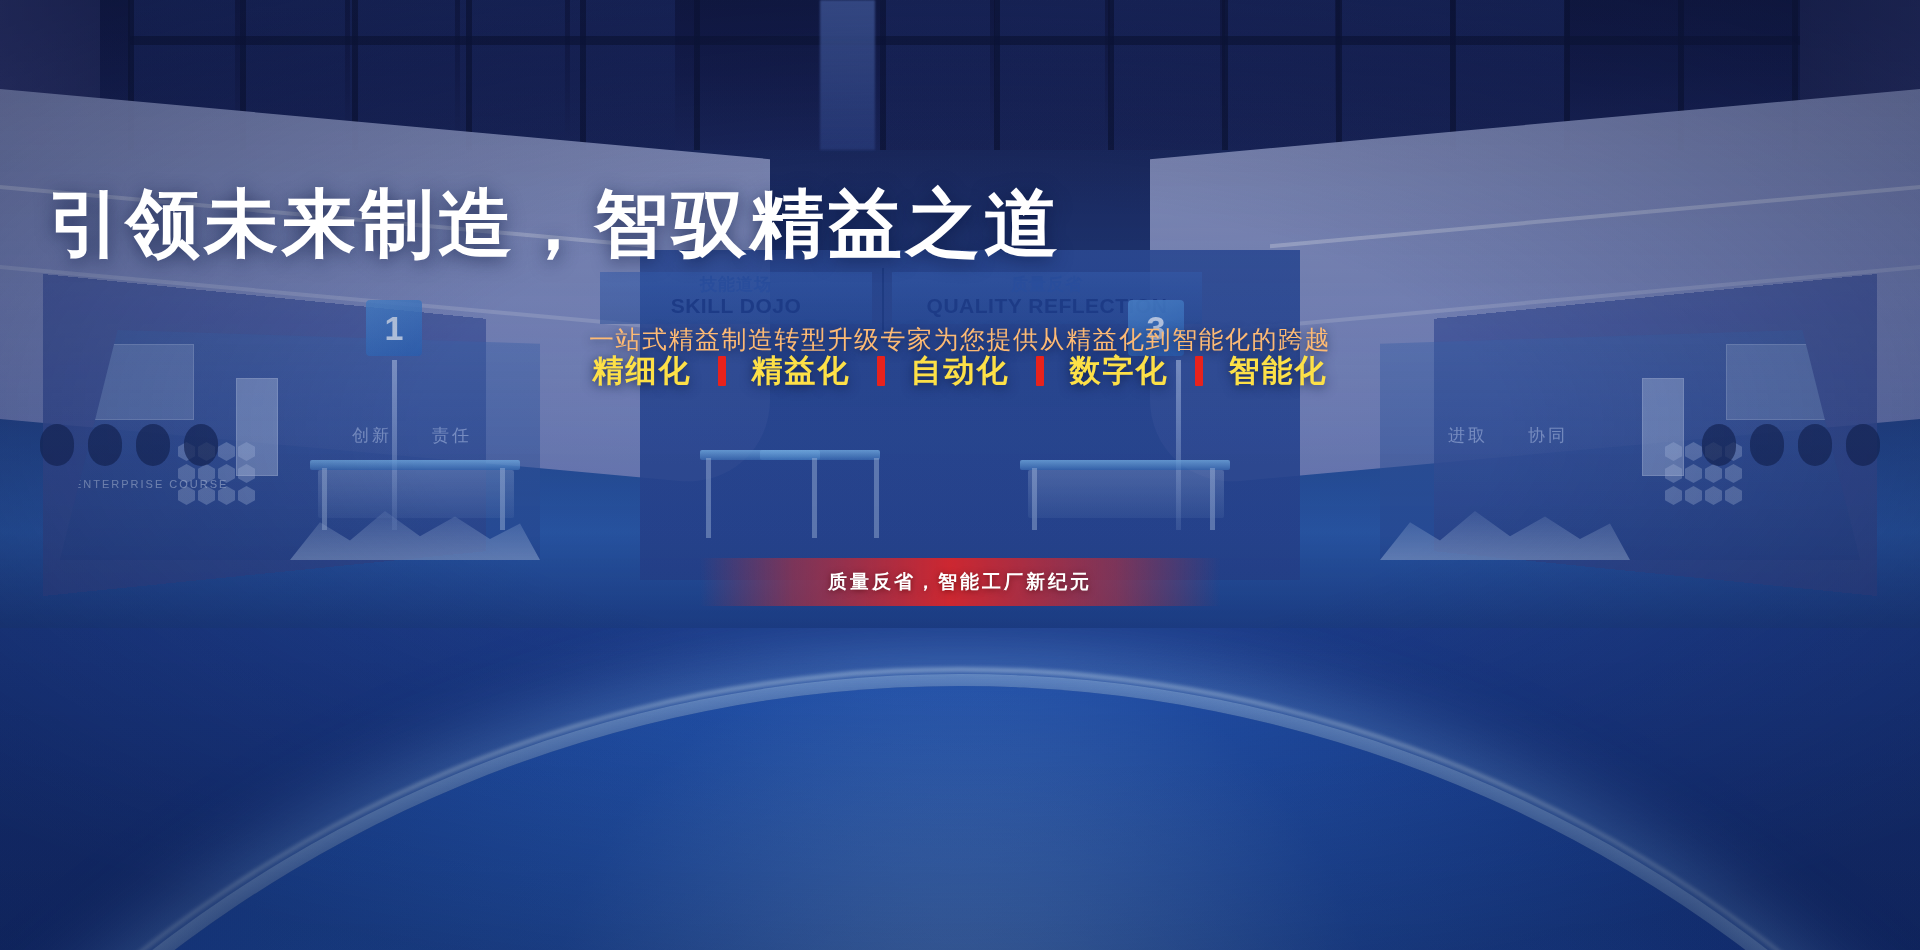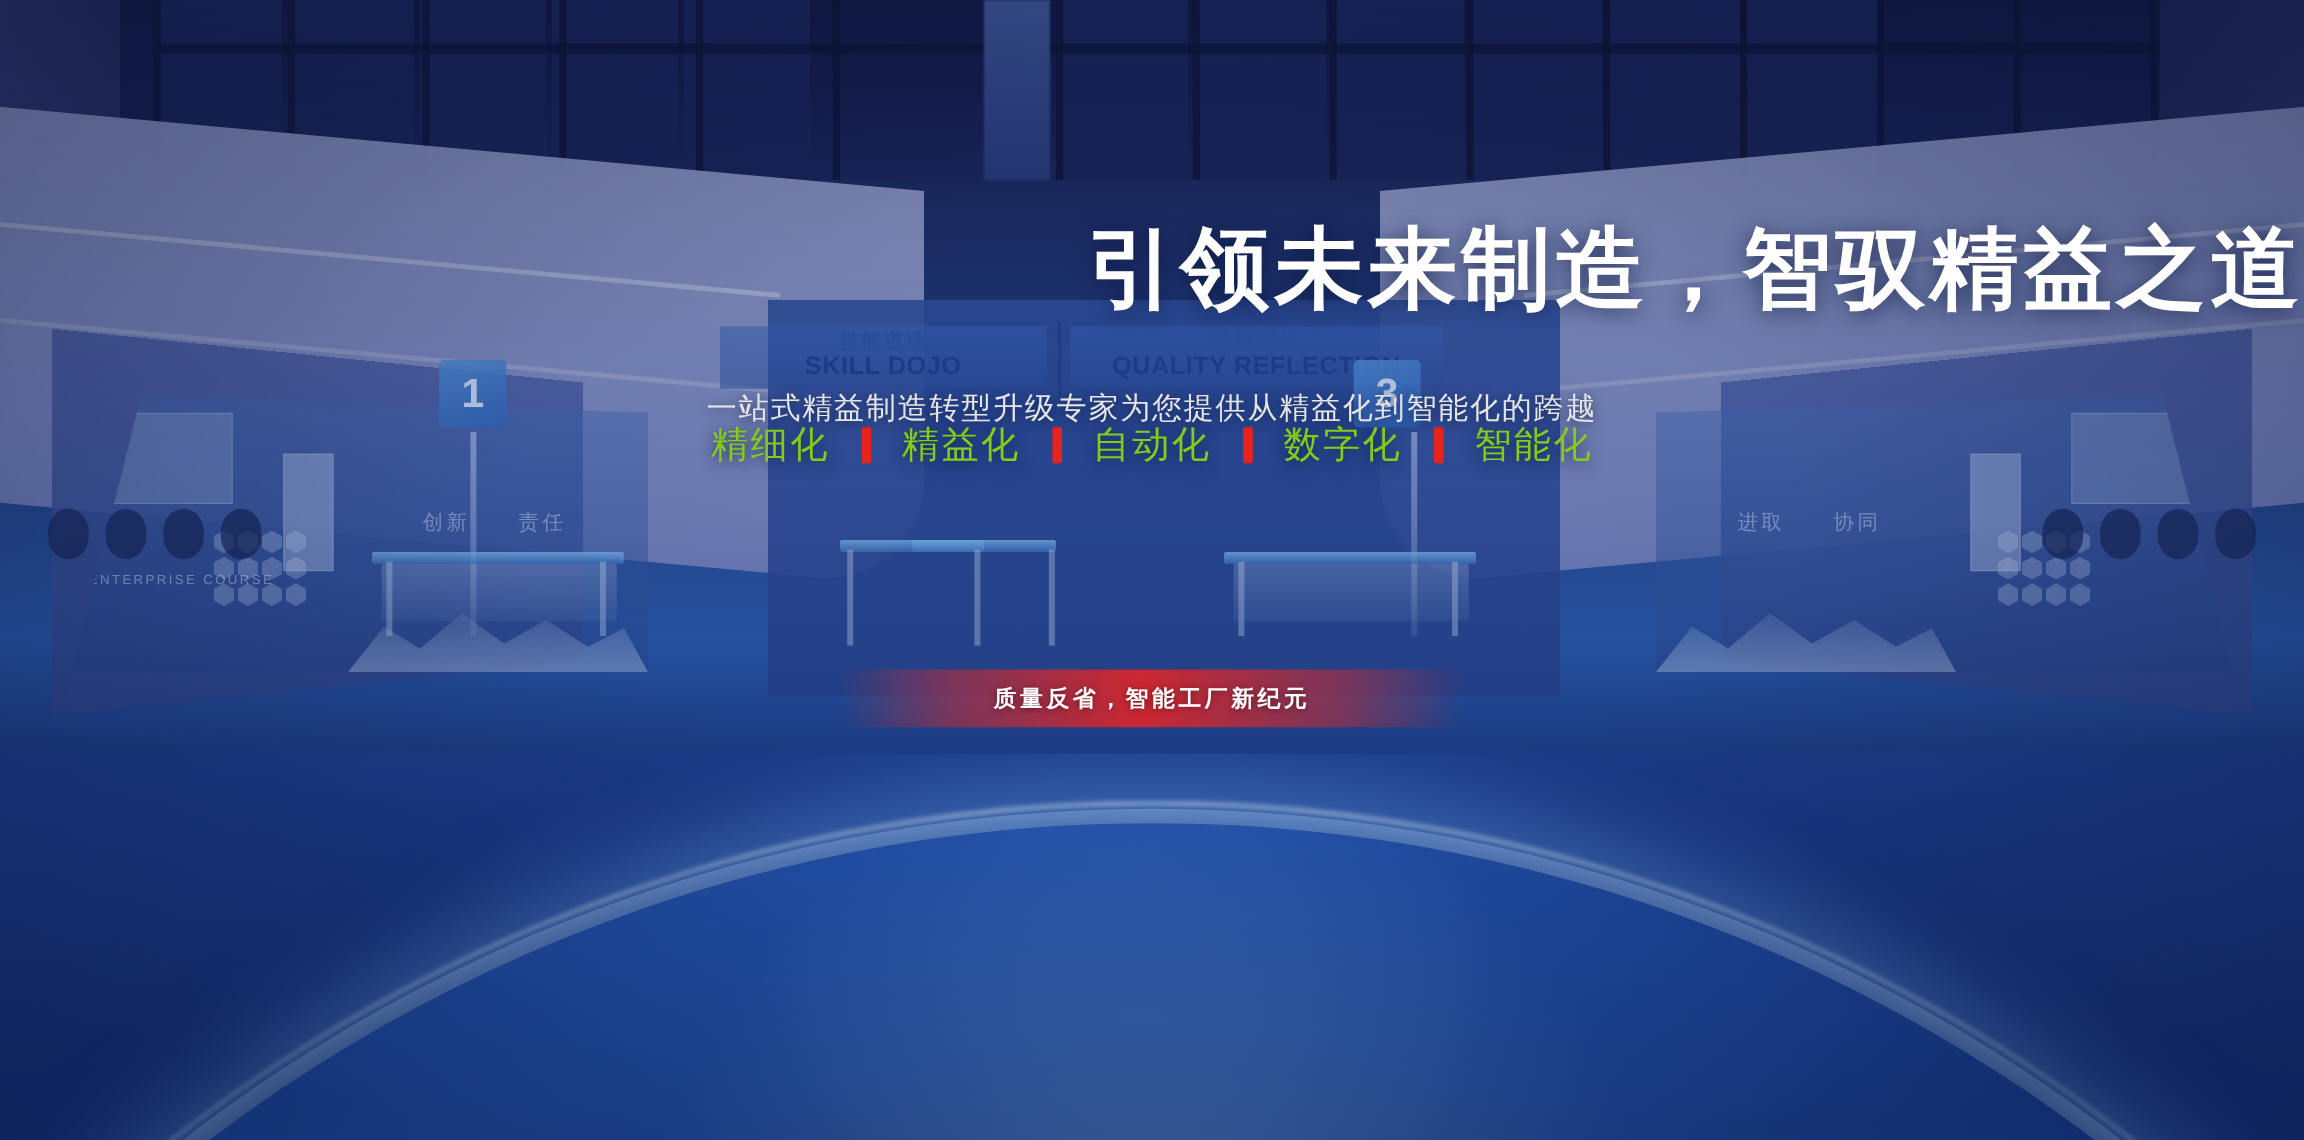--- a/index.html
+++ b/index.html
@@ -160,37 +160,37 @@
     border-radius:50%;
     box-shadow:inset 0 14px 40px rgba(190,225,255,.75), 0 0 90px 10px rgba(110,175,255,.35);
   }
   .glowline{
     position:absolute;left:50%;top:40px;width:2660px;height:2660px;margin-left:-1330px;
     border-radius:50%;border-top:3px solid rgba(215,238,255,.85);filter:blur(2px);
   }
 
   
   .headline{
-    position:absolute;left:0;right:0;top:125px;text-align:right;
+    position:absolute;left:0;right:0;top:125px;text-align:left;
     font-size:74px;font-weight:700;color:#ffffff;letter-spacing:4px;
     text-shadow:0 3px 18px rgba(8,20,60,.65);
     font-family:"DejaVu Sans","Liberation Sans",sans-serif;
     padding-left:48px;
   }
   .subtitle{
     position:absolute;left:0;right:0;top:298px;text-align:center;
-    font-size:25px;color:#e5e5e5;letter-spacing:1.5px;font-weight:500;
+    font-size:25px;color:#fdba74;letter-spacing:1.5px;font-weight:500;
     text-shadow:0 2px 10px rgba(8,20,60,.7);
   }
   .keywords{
     position:absolute;left:0;right:0;top:350px;
     display:flex;align-items:center;justify-content:center;gap:26px;
   }
   .kw{
-    font-size:31px;font-weight:400;color:#84cc16;letter-spacing:2px;
+    font-size:31px;font-weight:700;color:#fde047;letter-spacing:2px;
     text-shadow:0 2px 12px rgba(8,20,60,.75);
   }
   .kwbar{width:8px;height:30px;background:#e8221c;border-radius:1px;}
 
   .ribbon{
     position:absolute;left:700px;top:558px;width:520px;height:48px;
     display:flex;align-items:center;justify-content:center;
     background:linear-gradient(90deg,
       rgba(190,40,50,0) 0%,
       rgba(196,44,52,.55) 18%,

